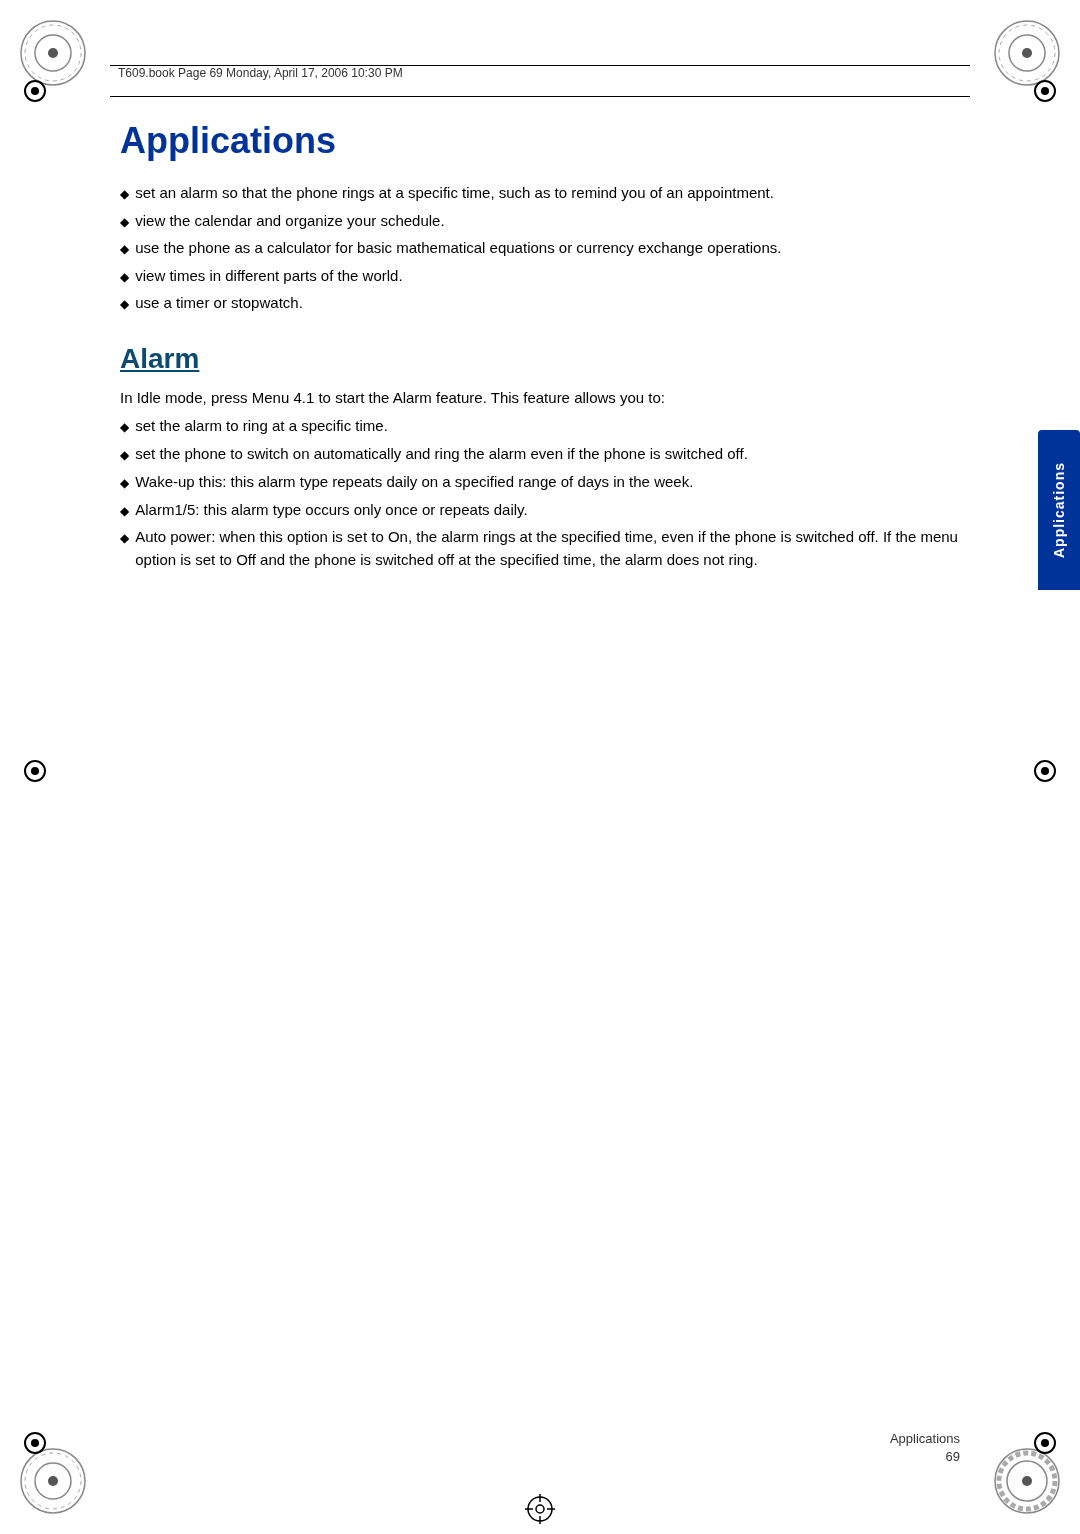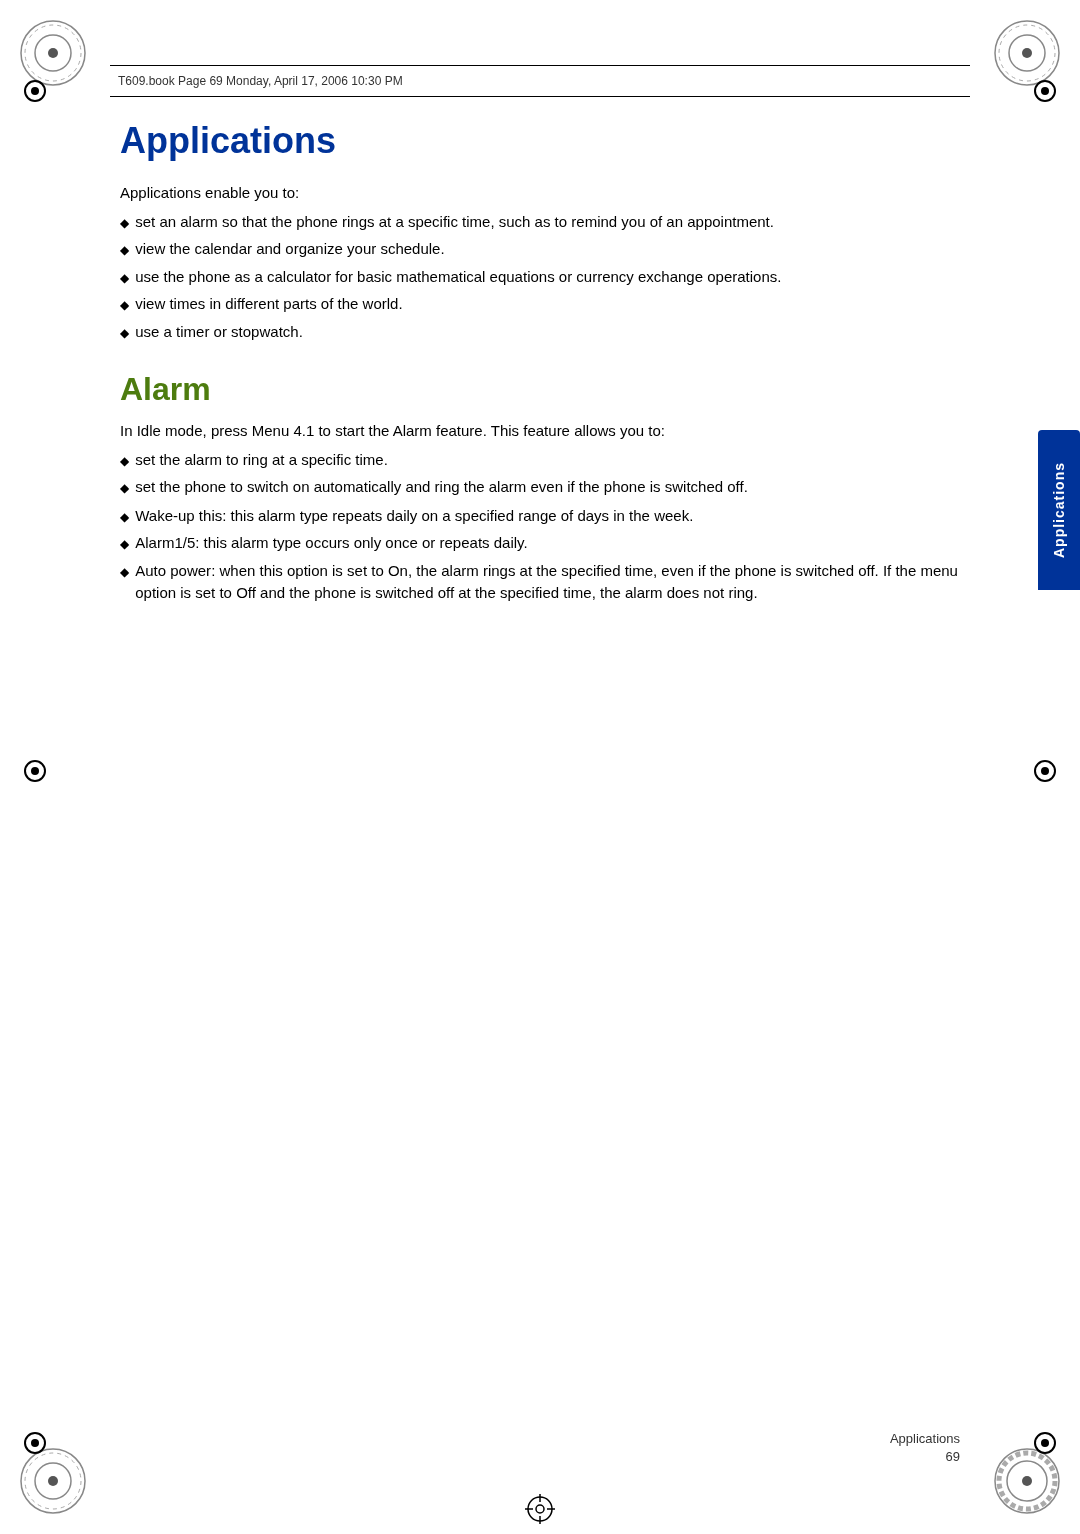--- a/index.html
+++ b/index.html
@@ -32,23 +32,22 @@
     .corner-br { bottom: 18px; right: 18px; }
 
     
     .header-bar {
       position: absolute;
       top: 65px;
       left: 110px;
       right: 110px;
       border-top: 1.5px solid #000;
       border-bottom: 1.5px solid #000;
-      padding: 12px 8px;
-      display: flex;
-      align-items: center;
+      padding: 0 8px;
+      display: flex;
       height: 32px;
     }
 
     .header-text {
       font-size: 12px;
       color: #333;
     }
 
     
     .side-mark {
@@ -95,25 +94,26 @@
     .page-title {
       font-size: 36px;
       font-weight: bold;
       color: #003399;
       margin-bottom: 20px;
       margin-top: 10px;
     }
 
     
     .section-heading {
-      font-size: 32px;
+      font-size: 28px;
       font-weight: bold;
-      color: #4d7c0f;
+      color: #0c4a6e;
       margin-top: 28px;
       margin-bottom: 12px;
+      text-decoration: underline;
     }
 
     
     .body-text {
       font-size: 15px;
       line-height: 1.5;
       color: #000;
       margin-bottom: 6px;
     }
 
@@ -283,21 +283,20 @@
     <line x1="15" y1="22" x2="15" y2="30" stroke="#000" stroke-width="1.5"></line>
     <line x1="0" y1="15" x2="8" y2="15" stroke="#000" stroke-width="1.5"></line>
     <line x1="22" y1="15" x2="30" y2="15" stroke="#000" stroke-width="1.5"></line>
   </svg>
 </div>
 
 <div class="main-content">
 
   <h1 class="page-title">Applications</h1>
 
-  <p class="body-text">Applications enable you to:</p>
 
   <div class="bullet-list">
     <div class="bullet-item">
       <span class="bullet-diamond">◆</span>
       <span class="bullet-content">set an alarm so that the phone rings at a specific time, such as to remind you of an appointment.</span>
     </div>
     <div class="bullet-item">
       <span class="bullet-diamond">◆</span>
       <span class="bullet-content">view the calendar and organize your schedule.</span>
     </div>

